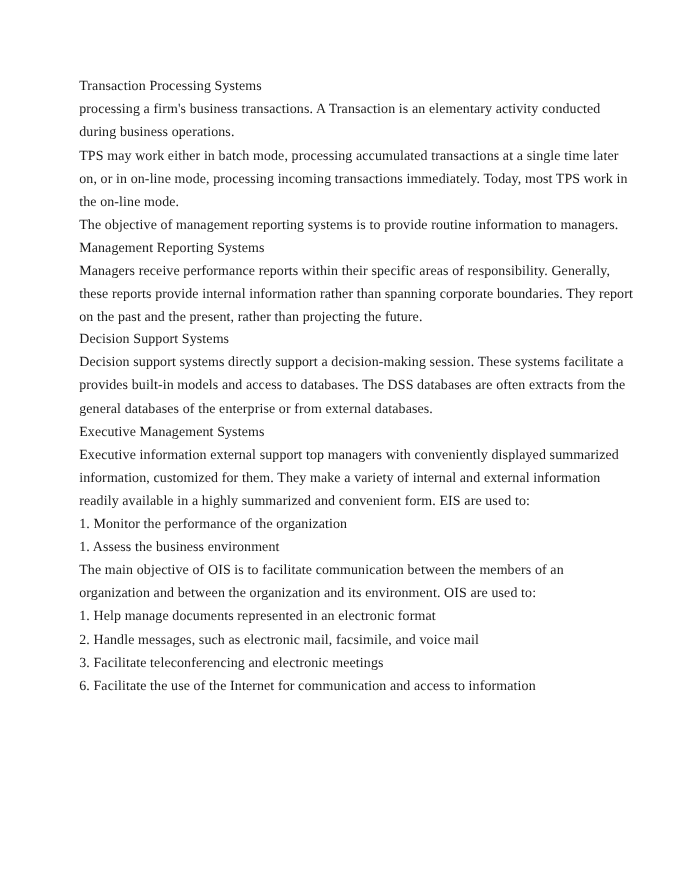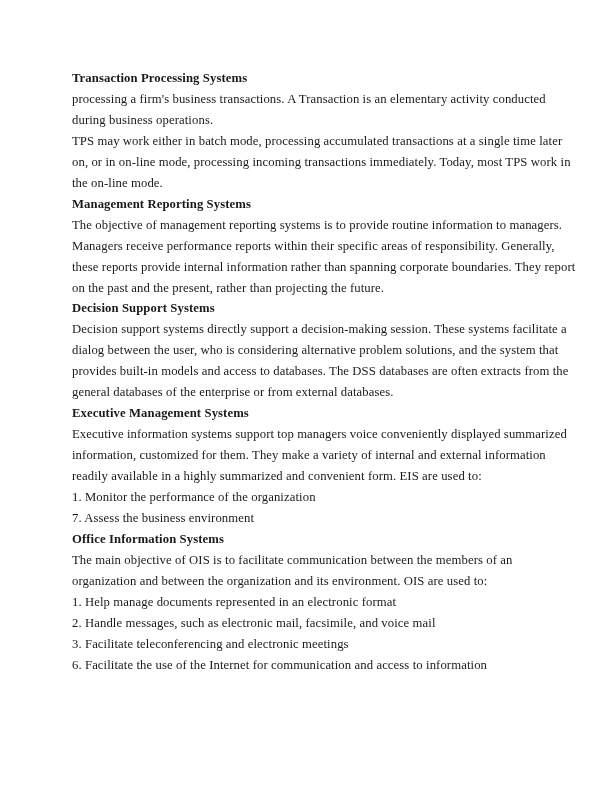--- a/index.html
+++ b/index.html
@@ -22,65 +22,63 @@
     top: 68px;
     width: 475px;
   }
   .line {
     font-size: 12.7px;
     line-height: 20.95px;
     white-space: nowrap;
     letter-spacing: 0.1px;
   }
   .heading {
-    font-weight: bold;
+    font-weight: normal;
   }
 </style>
 </head>
 <body>
 
 <div class="page">
   <div class="content">
 
     <div>
       <div class="line heading">Transaction Processing Systems</div>
       <div class="line">processing a firm's business transactions. A Transaction is an elementary activity conducted</div>
       <div class="line">during business operations.</div>
       <div class="line">TPS may work either in batch mode, processing accumulated transactions at a single time later</div>
       <div class="line">on, or in on-line mode, processing incoming transactions immediately. Today, most TPS work in</div>
       <div class="line">the on-line mode.</div>
     </div>
 
     <div>
+      <div class="line">The objective of management reporting systems is to provide routine information to managers.</div>
       <div class="line heading">Management Reporting Systems</div>
-      <div class="line">The objective of management reporting systems is to provide routine information to managers.</div>
       <div class="line">Managers receive performance reports within their specific areas of responsibility. Generally,</div>
       <div class="line">these reports provide internal information rather than spanning corporate boundaries. They report</div>
       <div class="line">on the past and the present, rather than projecting the future.</div>
     </div>
 
     <div>
       <div class="line heading">Decision Support Systems</div>
       <div class="line">Decision support systems directly support a decision-making session. These systems facilitate a</div>
-      <div class="line">dialog between the user, who is considering alternative problem solutions, and the system that</div>
       <div class="line">provides built-in models and access to databases. The DSS databases are often extracts from the</div>
       <div class="line">general databases of the enterprise or from external databases.</div>
     </div>
 
     <div>
       <div class="line heading">Executive Management Systems</div>
-      <div class="line">Executive information systems support top managers voice conveniently displayed summarized</div>
+      <div class="line">Executive information external support top managers with conveniently displayed summarized</div>
       <div class="line">information, customized for them. They make a variety of internal and external information</div>
       <div class="line">readily available in a highly summarized and convenient form. EIS are used to:</div>
       <div class="line">1. Monitor the performance of the organization</div>
-      <div class="line">7. Assess the business environment</div>
+      <div class="line">1. Assess the business environment</div>
     </div>
 
     <div>
-      <div class="line heading">Office Information Systems</div>
       <div class="line">The main objective of OIS is to facilitate communication between the members of an</div>
       <div class="line">organization and between the organization and its environment. OIS are used to:</div>
       <div class="line">1. Help manage documents represented in an electronic format</div>
       <div class="line">2. Handle messages, such as electronic mail, facsimile, and voice mail</div>
       <div class="line">3. Facilitate teleconferencing and electronic meetings</div>
       <div class="line">6. Facilitate the use of the Internet for communication and access to information</div>
     </div>
 
   </div>
 </div>

